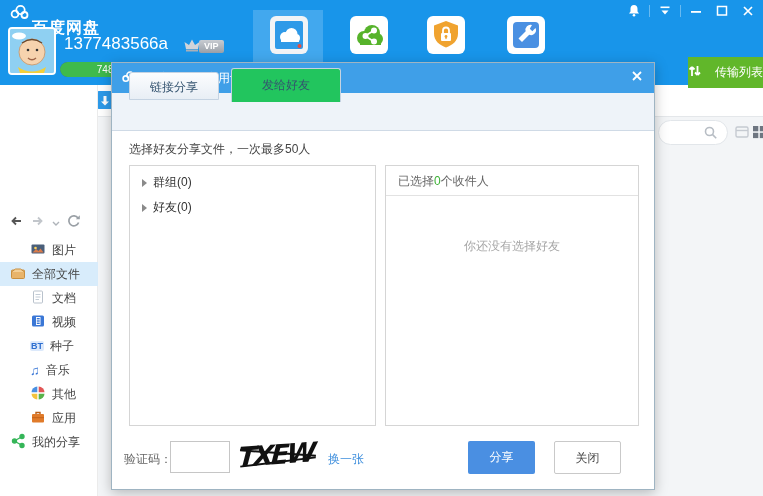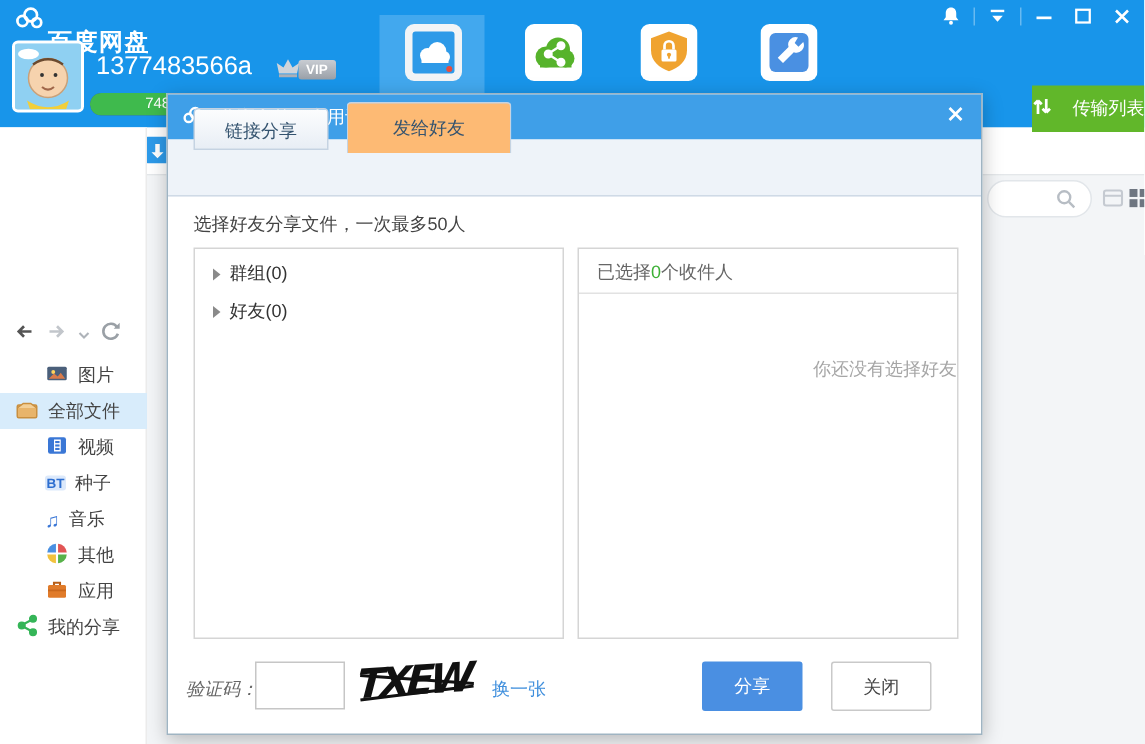--- a/index.html
+++ b/index.html
@@ -50,31 +50,31 @@
   .music-glyph { color:#3a77d6; font-size:13px; line-height:13px; }
 
   
   .dialog { position:absolute; left:111px; top:62px; width:544px; height:428px; background:#fff; border:1px solid #9fb4c2; box-shadow:0 3px 12px rgba(0,0,0,.25); z-index:10; }
   .dialog-titlebar { position:absolute; left:0; top:0; width:100%; height:30px; background:#3f9fe8; display:flex; align-items:center; }
   .dialog-title { color:#fff; font-size:12px; margin-left:8px; }
   .dialog-close { position:absolute; right:4px; top:2px; width:26px; height:22px; display:flex; align-items:center; justify-content:center; cursor:pointer; }
   .tabbar { position:absolute; left:0; top:30px; width:100%; height:38px; background:#eef3f9; border-bottom:1px solid #cfdae6; }
   .tab { position:absolute; text-align:center; color:#34536f; cursor:pointer; }
   .tab-link { left:17px; top:9px; width:90px; height:28px; line-height:28px; background:linear-gradient(#fcfdfe,#e8eef5); border:1px solid #c5d3e2; border-radius:3px 3px 0 0; }
-  .tab-friend { left:119px; top:5px; width:110px; height:34px; line-height:32px; background:#fdba74; border:1px solid #c5d3e2; border-bottom:none; border-radius:3px 3px 0 0; z-index:2; }
+  .tab-friend { left:119px; top:5px; width:110px; height:34px; line-height:32px; background:#22c55e; border:1px solid #c5d3e2; border-bottom:none; border-radius:3px 3px 0 0; z-index:2; }
   .dialog-hint { position:absolute; left:17px; top:78px; color:#444; }
   .panel { position:absolute; top:102px; height:261px; background:#fff; border:1px solid #d5d5d5; }
   .panel-left { left:17px; width:247px; }
   .panel-right { left:273px; width:254px; }
   .tree-node { display:flex; align-items:center; gap:6px; padding:8px 0 0 12px; color:#333; cursor:pointer; }
   .expander { width:0; height:0; border-left:5px solid #8a8a8a; border-top:4px solid transparent; border-bottom:4px solid transparent; }
   .rec-header { height:30px; line-height:30px; padding-left:12px; border-bottom:1px solid #e2e2e2; color:#666; }
   .count-green { color:#3cb035; }
-  .rec-empty { margin-top:42px; text-align:right; color:#a6a6a6;font-family:Liberation Serif, serif; }
-  .captcha-label { position:absolute; left:12px; top:388px; color:#666;font-style:italic; }
+  .rec-empty { margin-top:42px; text-align:center; color:#a6a6a6;font-family:Liberation Serif, serif; }
+  .captcha-label { position:absolute; left:12px; top:388px; color:#666; }
   .captcha-input { position:absolute; left:58px; top:378px; width:60px; height:32px; border:1px solid #c6c6c6; outline:none; padding:0 6px; font-size:13px; }
   .captcha-img { position:absolute; left:126px; top:374px; width:82px; height:38px; cursor:pointer; }
   .captcha-text { font-family:"DejaVu Sans","Liberation Sans",sans-serif; font-weight:bold; font-style:italic; font-size:27px; color:#111; letter-spacing:-3px; transform:rotate(-4deg) skewX(-8deg); display:inline-block; margin-top:2px; }
   .captcha-img::before, .captcha-img::after { content:""; position:absolute; left:2px; background:#111; height:2px; width:76px; }
   .captcha-img::before { top:24px; transform:rotate(-7deg); }
   .captcha-img::after { top:15px; transform:rotate(4deg); }
   .refresh-link { position:absolute; left:216px; top:388px; color:#3f8fdd; cursor:pointer; }
   .btn { position:absolute; top:378px; width:67px; height:33px; line-height:33px; text-align:center; border-radius:2px; cursor:pointer; }
   .btn-share { left:356px; background:#4a8fe2; color:#fff; }
   .btn-close { left:442px; background:#fff; border:1px solid #c9c9c9; color:#444; }
@@ -298,20 +298,31 @@
       </div>
       <div class="tree-row root selected">
         <span><svg width="16" height="16" viewBox="0 0 16 16">
               <rect x="1.5" y="5" width="13" height="8.5" rx="1" fill="#e8b46a" stroke="#c98f3f"></rect>
               <path d="M1.5 7l4-3h5l4 3" fill="#f3cf96" stroke="#c98f3f"></path>
             </svg></span>
         <span>全部文件</span>
       </div>
       <div class="tree-row">
         <span><svg width="16" height="16" viewBox="0 0 16 16">
+              <rect x="3.5" y="2" width="9" height="12" rx="1" fill="#fff" stroke="#b9c2cc"></rect>
+              <g stroke="#c3ccd6">
+                <line x1="5.5" y1="5.5" x2="10.5" y2="5.5"></line>
+                <line x1="5.5" y1="8" x2="10.5" y2="8"></line>
+                <line x1="5.5" y1="10.5" x2="9" y2="10.5"></line>
+              </g>
+            </svg></span>
+        <span>文档</span>
+      </div>
+      <div class="tree-row">
+        <span><svg width="16" height="16" viewBox="0 0 16 16">
               <rect x="2" y="2.5" width="12" height="11" rx="1.5" fill="#3a77d6"></rect>
               <rect x="6" y="4" width="4.5" height="8" fill="#fff"></rect>
               <g fill="#3a77d6">
                 <rect x="6.8" y="5" width="2.9" height="1.4"></rect>
                 <rect x="6.8" y="7.3" width="2.9" height="1.4"></rect>
                 <rect x="6.8" y="9.6" width="2.9" height="1.4"></rect>
               </g>
             </svg></span>
         <span>视频</span>
       </div>

